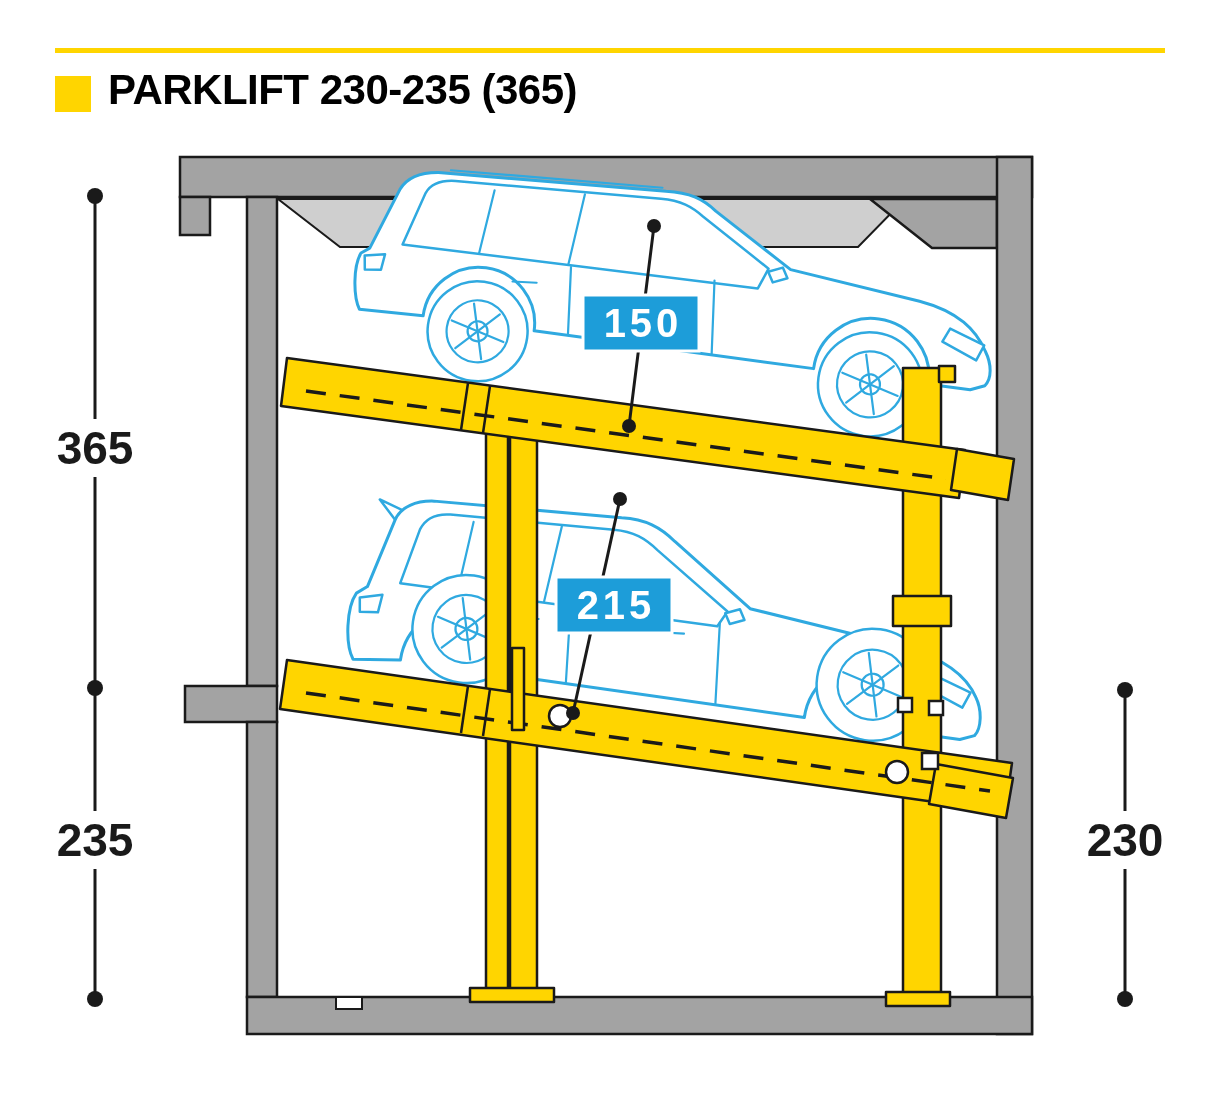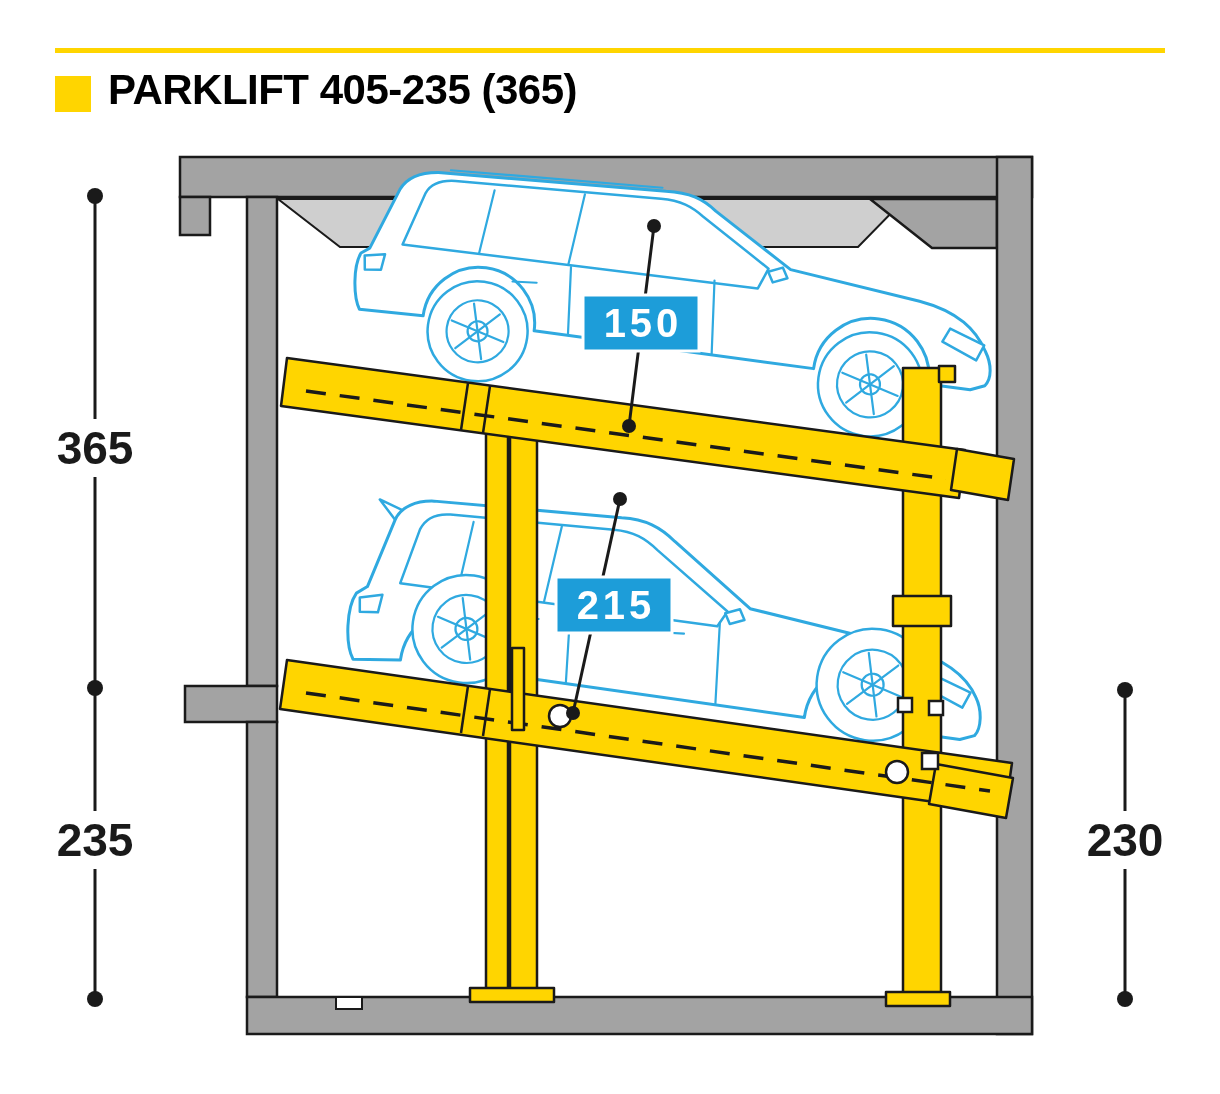--- a/index.html
+++ b/index.html
@@ -34,21 +34,21 @@
   .badge{fill:var(--badge-blue);stroke:#fff;stroke-width:3;}
   .badge-text{fill:#fff;font-family:"Liberation Sans",sans-serif;font-size:40px;font-weight:700;letter-spacing:4px;text-anchor:middle;}
 </style>
 </head>
 <body>
 
 <div class="page">
 
   <div class="top-rule"></div>
   <div class="title-bullet"></div>
-  <div class="page-title">PARKLIFT 405-235 (365)</div>
+  <div class="page-title">PARKLIFT 230-235 (365)</div>
 
   <svg width="1220" height="1094" viewBox="0 0 1220 1094">
 
     <g>
       <rect class="wall" x="180" y="157" width="852" height="40"></rect>
       <rect class="wall" x="180" y="197" width="30" height="38"></rect>
       <polygon class="soffit" points="278,199 905,199 858,247 340,247"></polygon>
       <polygon class="wall" points="870,199 997,199 997,248 932,248"></polygon>
       <rect class="wall" x="997" y="157" width="35" height="877"></rect>
       <rect class="wall" x="247" y="197" width="30" height="489"></rect>

